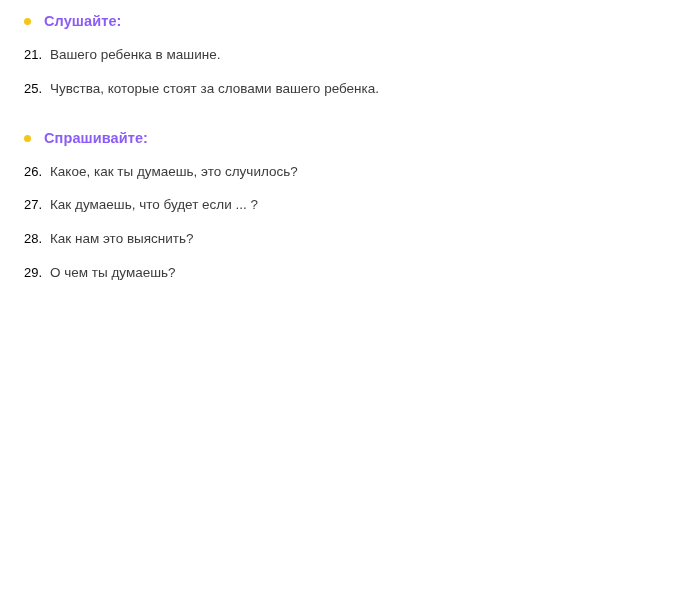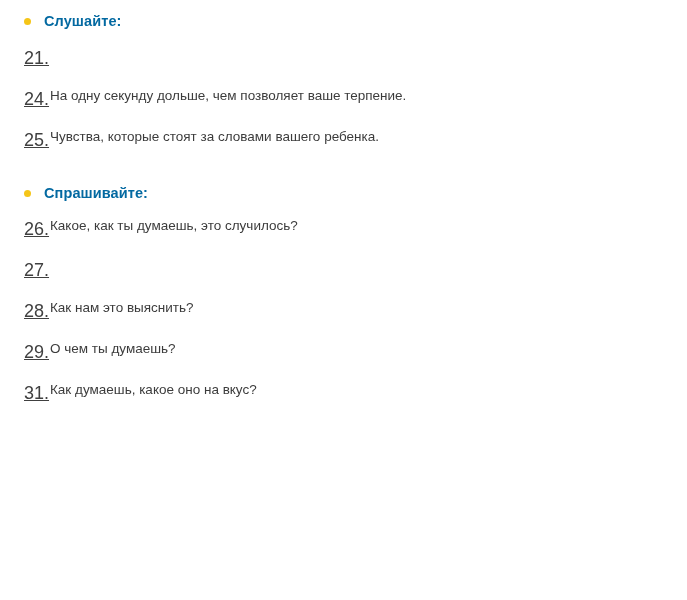--- a/index.html
+++ b/index.html
@@ -32,38 +32,37 @@
     height: 7px;
     border-radius: 50%;
     background: #f5c518;
     margin-top: 6px;
     margin-right: 13px;
     flex: 0 0 auto;
   }
   .section-title {
     font-size: 14.5px;
     font-weight: bold;
-    color: #0369a1;
+    color: #8b5cf6;
     line-height: 1.3;
     letter-spacing: 0.1px;
   }
   .item {
     display: flex;
     align-items: flex-start;
     margin: 0 0 13px 0;
     padding-left: 6px;
   }
   .item-num {
     flex: 0 0 auto;
     width: 26px;
-    font-size: 18px;
-    color: #404040;
+    font-size: 13px;
+    color: #000000;
     line-height: 1.55;
     text-align: left;
-    text-decoration: underline;
   }
   .item-text {
     font-size: 13.5px;
     color: #3c3c3c;
     line-height: 1.55;
     max-width: 620px;
   }
   .group-gap {
     height: 16px;
   }
@@ -77,28 +76,25 @@
 <div class="page">
 
   <div class="list-block">
     <div class="section-heading">
       <span class="bullet-dot"></span>
       <span class="section-title">Слушайте:</span>
     </div>
 
     <div class="item">
       <span class="item-num">21.</span>
+      <span class="item-text">Вашего ребенка в машине.</span>
     </div>
 
 
 
-    <div class="item">
-      <span class="item-num">24.</span>
-      <span class="item-text">На одну секунду дольше, чем позволяет ваше терпение.</span>
-    </div>
 
     <div class="item">
       <span class="item-num">25.</span>
       <span class="item-text">Чувства, которые стоят за словами вашего ребенка.</span>
     </div>
   </div>
 
   <div class="group-gap"></div>
 
   <div class="list-block">
@@ -107,32 +103,29 @@
       <span class="section-title">Спрашивайте:</span>
     </div>
 
     <div class="item">
       <span class="item-num">26.</span>
       <span class="item-text">Какое, как ты думаешь, это случилось?</span>
     </div>
 
     <div class="item">
       <span class="item-num">27.</span>
+      <span class="item-text">Как думаешь, что будет если ... ?</span>
     </div>
 
     <div class="item">
       <span class="item-num">28.</span>
       <span class="item-text">Как нам это выяснить?</span>
     </div>
 
     <div class="item">
       <span class="item-num">29.</span>
       <span class="item-text">О чем ты думаешь?</span>
     </div>
 
 
-    <div class="item">
-      <span class="item-num">31.</span>
-      <span class="item-text">Как думаешь, какое оно на вкус?</span>
-    </div>
   </div>
 
 </div>
 
 </body></html>

